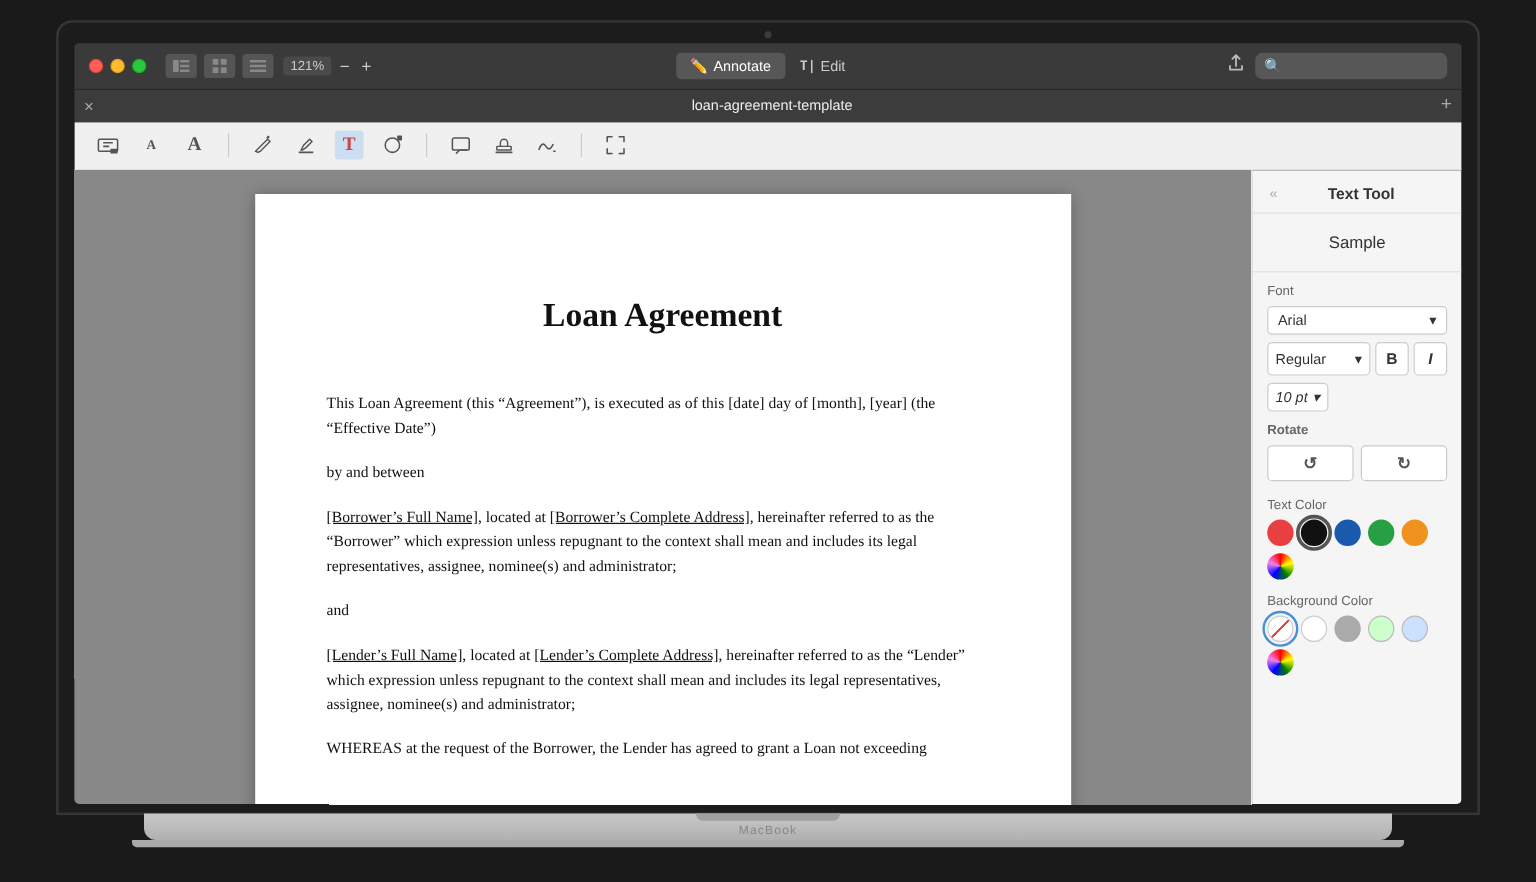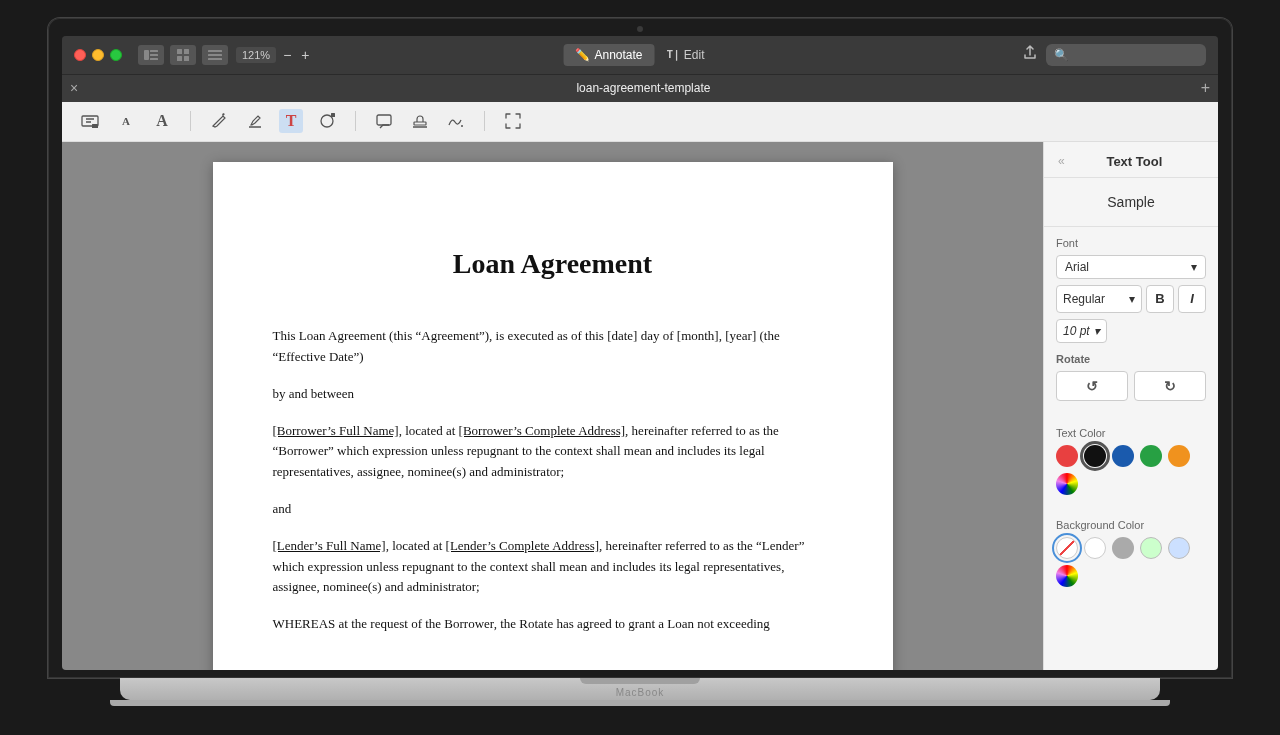--- a/index.html
+++ b/index.html
@@ -449,21 +449,20 @@
     }
 
     .color-section {
       padding: 6px 12px;
     }
 
     .color-label {
       font-size: 11px;
       color: #666;
       margin-bottom: 6px;
-      margin-top: 12px;
     }
 
     .color-row {
       display: flex;
       gap: 6px;
       align-items: center;
       flex-wrap: wrap;
     }
 
     .color-swatch {
@@ -683,21 +682,21 @@
             <div class="pdf-body">
               <p>This Loan Agreement (this “Agreement”), is executed as of this [date] day of [month], [year] (the “Effective Date”)</p>
               <p>by and between</p>
               <p>
                 <span class="underline">[Borrower’s Full Name]</span><span>, located at </span><span class="underline">[Borrower’s Complete Address]</span><span>, hereinafter referred to as the “Borrower” which expression unless repugnant to the context shall mean and includes its legal representatives, assignee, nominee(s) and administrator;</span>
               </p>
               <p>and</p>
               <p>
                 <span class="underline">[Lender’s Full Name]</span><span>, located at </span><span class="underline">[Lender’s Complete Address]</span><span>, hereinafter referred to as the “Lender” which expression unless repugnant to the context shall mean and includes its legal representatives, assignee, nominee(s) and administrator;</span>
               </p>
-              <p>WHEREAS at the request of the Borrower, the Rotate has agreed to grant a Loan not exceeding</p>
+              <p>WHEREAS at the request of the Borrower, the Lender has agreed to grant a Loan not exceeding</p>
             </div>
           </div>
         </div>
 
         <div class="right-panel">
           <div class="panel-header">
             <span class="panel-chevron">«</span>
             <span class="panel-title">Text Tool</span>
           </div>
 

